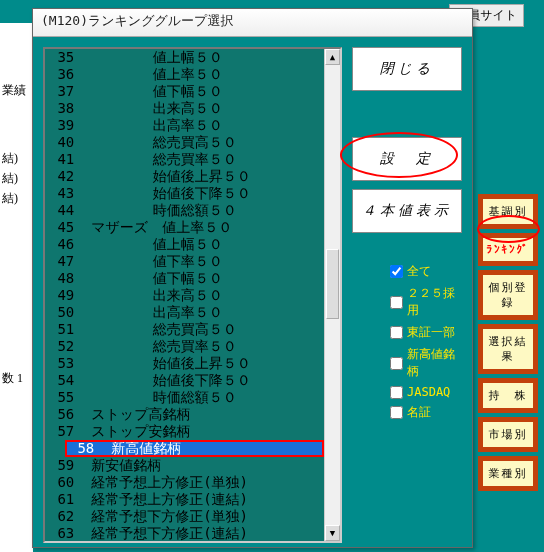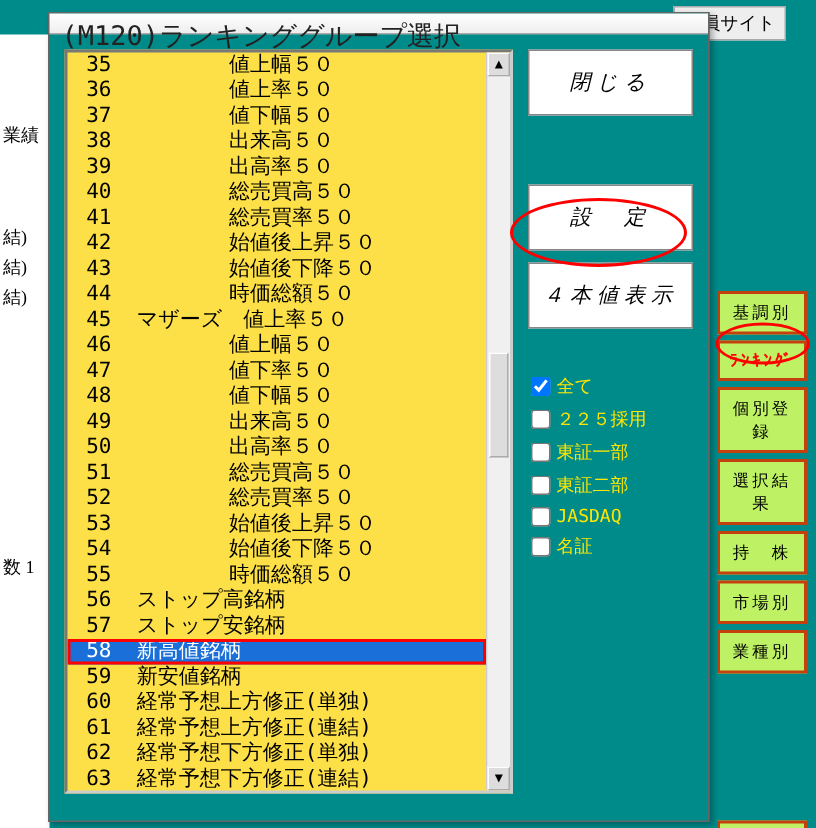--- a/index.html
+++ b/index.html
@@ -1,40 +1,40 @@
 <!DOCTYPE html>
 <html><head>
 <meta charset="utf-8">
 <style>
 * { box-sizing: border-box; margin: 0; padding: 0; }
 body { font-family: "MS Gothic", monospace; font-size: 12px; background: #f0f0f0; width: 544px; height: 552px; position: relative; overflow: hidden; }
 .bg-main { position: absolute; left: 0; top: 0; width: 544px; height: 552px; background: #008b8b; }
 .bg-left { position: absolute; left: 0; top: 23px; width: 33px; height: 529px; background: #fff; }
 .side-btns { position: absolute; right: 6px; top: 194px; width: 60px; display: flex; flex-direction: column; gap: 4px; }
-.side-btn { background: #bef264; border: 2px solid #c2410c; padding: 5px 3px; text-align: center; font-size: 11px; letter-spacing: 2px; }
+.side-btn { background: #fef9c3; border: 5px solid #c2410c; padding: 5px 3px; text-align: center; font-size: 11px; letter-spacing: 2px; }
 .side-btn.red { color: red; font-weight: bold; }
 .ellipse { border: 2px solid red; border-radius: 50%; position: absolute; }
 .ellipse.rank { right: 4px; top: 215px; width: 63px; height: 28px; }
 .dialog { position: absolute; left: 32px; top: 8px; width: 441px; height: 540px; background: #008b8b; border: 1px solid #666; box-shadow: 2px 2px 4px rgba(0,0,0,.3); }
-.titlebar { height: 14px; background: linear-gradient(#fff,#eee); border-bottom: 1px solid #aaa; padding: 3px 8px; font-size: 18px; color: #222; }
+.titlebar { height: 28px; background: linear-gradient(#fff,#eee); border-bottom: 1px solid #aaa; padding: 3px 8px; font-size: 13px; color: #222; }
 .body { display: flex; height: calc(100% - 22px); padding: 10px; gap: 10px; }
-.listwrap { flex: 1; background: #fde047; border: 2px inset #ccc; overflow: hidden; display: flex; }
+.listwrap { flex: 1; background: #0f766e; border: 2px inset #ccc; overflow: hidden; display: flex; }
 .list { flex: 1; overflow: hidden; font-size: 14px; line-height: 17px; font-family: "MS Gothic", monospace; white-space: pre; }
 .row { padding: 0 4px; }
-.row.sel { background: #1a6fd8; color: #fff; }
+.row.sel { background: #1a6fd8; color: #fff; margin-left: 20px; }
 .row.hl { outline: 2px solid red; outline-offset: -2px; }
 .scrollbar { width: 16px; background: #eee; border-left: 1px solid #ccc; display: flex; flex-direction: column; }
 .sb-btn { height: 16px; background: #ddd; border: 1px outset #fff; text-align: center; font-size: 9px; line-height: 14px; }
 .sb-track { flex: 1; background: #f0f0f0; position: relative; }
 .sb-thumb { position: absolute; left: 1px; right: 1px; top: 40%; height: 70px; background: #ddd; border: 1px outset #fff; }
 .rcol { width: 110px; display: flex; flex-direction: column; gap: 8px; }
 .dlg-btn { background: #fff; border: 1px solid #888; padding: 12px 4px; text-align: center; font-size: 14px; letter-spacing: 4px; font-style: italic; }
 .ellipse.settei { left: 340px; top: 132px; width: 118px; height: 46px; pointer-events: none; }
 .chk-panel { margin-top: 20px; background: #008b8b; display: flex; flex-direction: column; gap: 5px; padding: 2px; }
-.chk { display: flex; align-items: center; gap: 4px; color: #ffe600; font-size: 12px; }
+.chk { display: flex; align-items: center; gap: 4px; color: #ffe600; font-size: 12px; margin-left: 36px; }
 .chk input { width: 13px; height: 13px; }
 .left-label { position: absolute; left: 2px; font-size: 12px; font-family: Liberation Serif, serif; }
 </style>
 </head>
 <body>
 
 <div class="bg-main"></div>
 <div class="bg-left"></div>
 
 <div class="left-label" style="top:82px">業績</div>
@@ -83,21 +83,21 @@
           <label class="chk">
             <input type="checkbox" style="">
             <span>２２５採用</span>
           </label>
           <label class="chk">
             <input type="checkbox" style="">
             <span>東証一部</span>
           </label>
           <label class="chk">
             <input type="checkbox" style="">
-            <span>東証二部</span>
+            <span>新高値銘柄</span>
           </label>
           <label class="chk">
             <input type="checkbox" style="">
             <span>JASDAQ</span>
           </label>
           <label class="chk">
             <input type="checkbox" style="">
             <span>名証</span>
           </label>
         </div>

